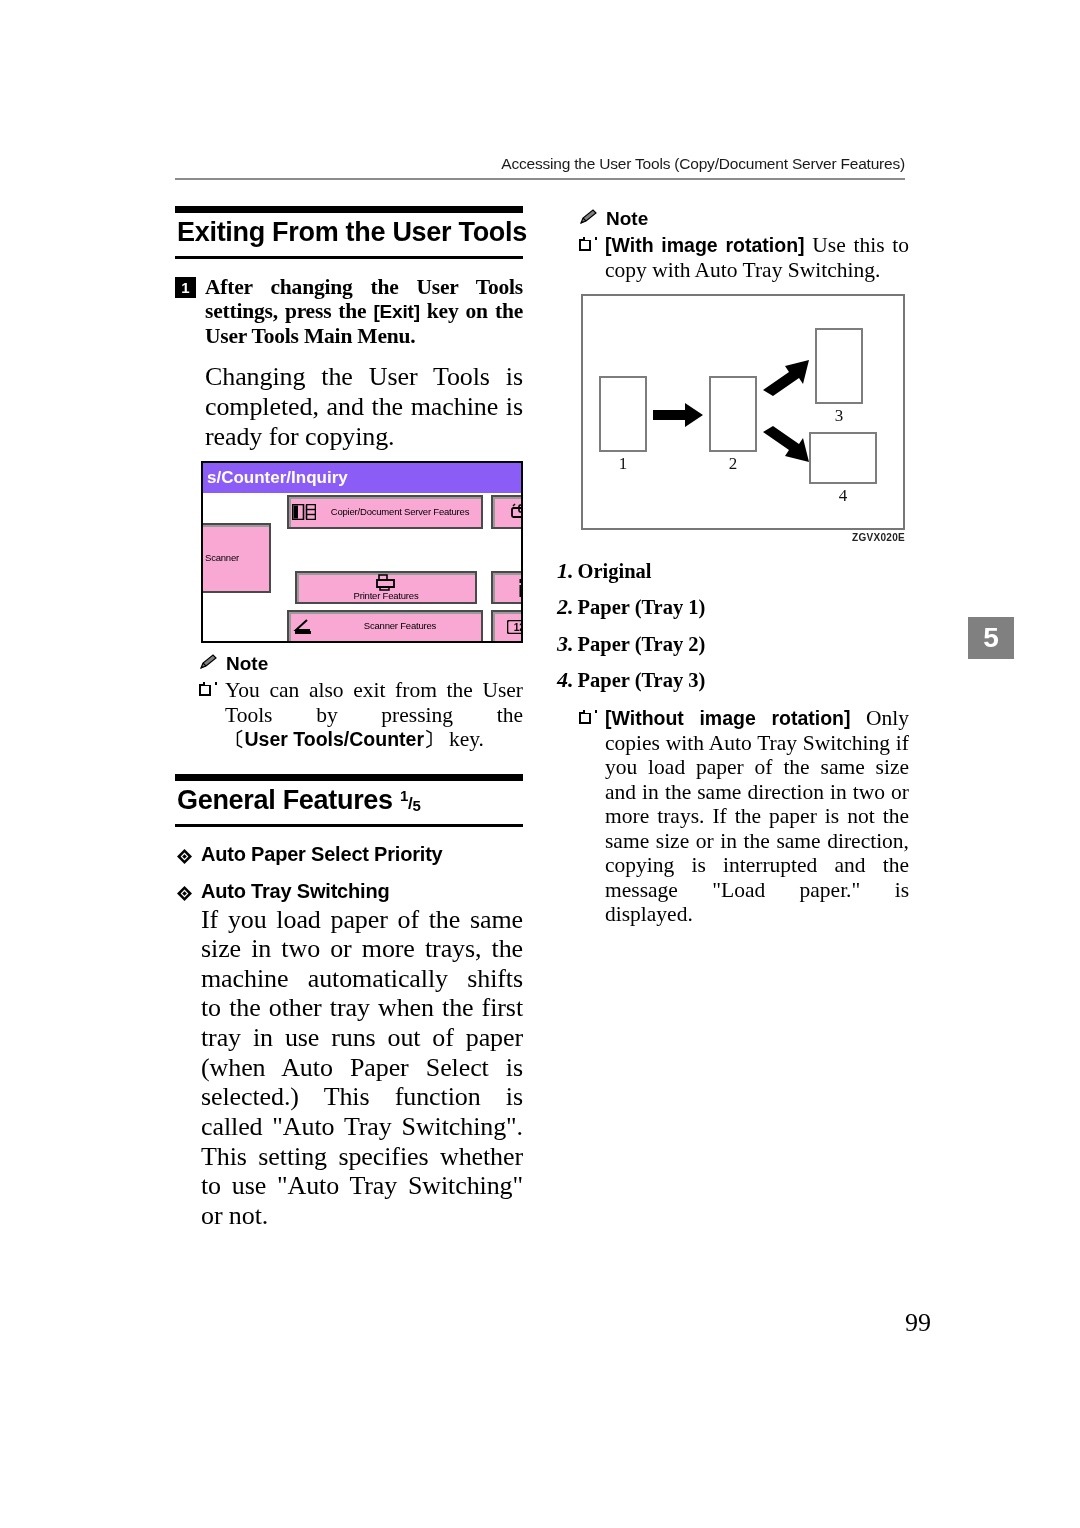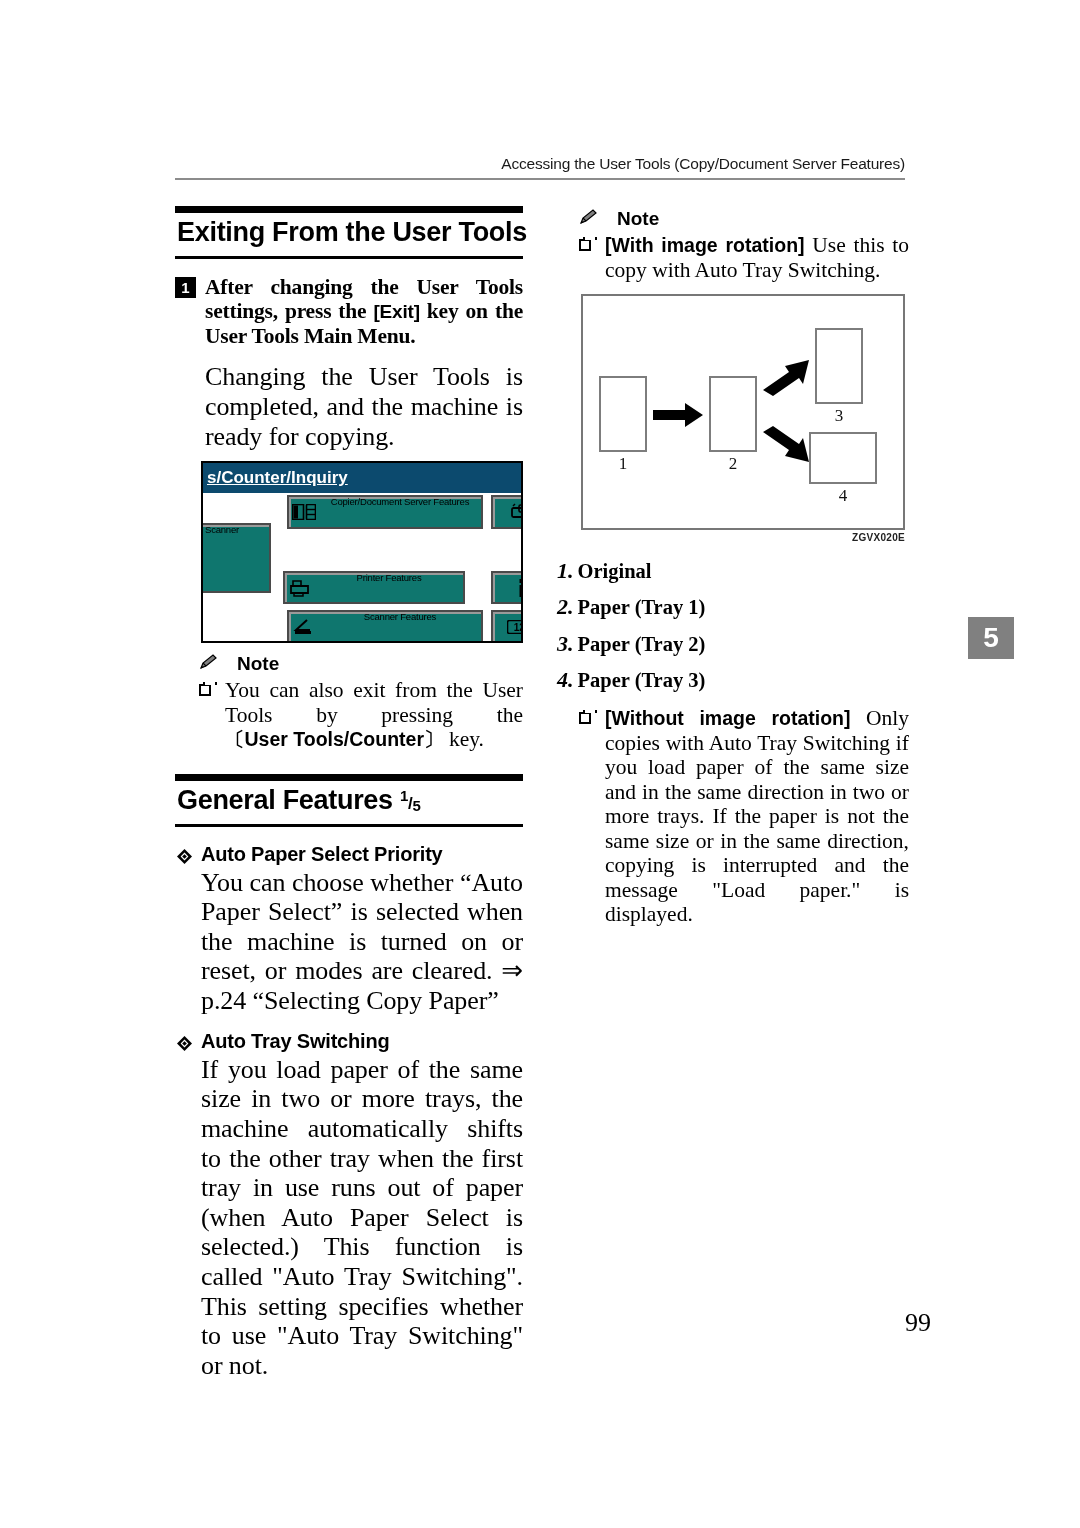--- a/index.html
+++ b/index.html
@@ -117,21 +117,21 @@
     text-align: justify;
     margin: 0 0 10px 0;
     padding-left: 30px;
     letter-spacing: -0.1px;
   }
 
   
   .note-head {
     display: flex;
     align-items: center;
-    gap: 19px;
+    gap: 8px;
     margin: 10px 0 3px 24px;
   }
   .note-head .pencil { flex: none; }
   .note-head .note-label {
     font-family: "Liberation Sans", sans-serif;
     font-weight: bold;
     font-size: 19px;
   }
   .note-item {
     position: relative;
@@ -197,39 +197,39 @@
     width: 322px;
     height: 182px;
     border: 2px solid #000;
     box-sizing: border-box;
     background: #fff;
     position: relative;
     overflow: hidden;
   }
   .lcd-title {
     height: 30px;
-    background: #0c4a6e;
+    background: #8b5cf6;
     color: #fff;
     font-family: "Liberation Sans", sans-serif;
     font-weight: bold;
     font-size: 17px;
     line-height: 30px;
     padding-left: 4px;
     white-space: nowrap;
     overflow: hidden;
-    text-decoration: underline;
   }
   .lcd-body { position: relative; height: 148px; }
 
   .lcd-btn {
     position: absolute;
     border: 2px solid #4a4a4a;
-    background: #0f766e;
+    background: #f9a8d4;
     box-sizing: border-box;
     display: flex;
+    align-items: center;
     box-shadow: 2px 2px 0 #9a9a9a inset;
   }
   .lcd-btn .lbl {
     font-family: "Liberation Sans", sans-serif;
     font-size: 9.5px;
     line-height: 1.15;
     text-align: center;
     flex: 1;
     letter-spacing: -0.2px;
   }
@@ -237,21 +237,21 @@
     width: 30px;
     display: flex;
     align-items: center;
     justify-content: center;
     flex: none;
   }
 
   #lcd-sys      { left: -14px;  top: 30px;  width: 82px;  height: 70px; }
   #lcd-sys .lbl { text-align: left; padding-left: 14px; }
   #lcd-copier   { left: 84px;  top: 2px;   width: 196px; height: 34px; }
-  #lcd-printer  { left: 80px;  top: 78px;  width: 182px; height: 33px; }
+  #lcd-printer  { left: 92px;  top: 78px;  width: 182px; height: 33px; flex-direction: column; }
   #lcd-scanner  { left: 84px;  top: 117px; width: 196px; height: 33px; }
   #lcd-maint    { left: 288px; top: 2px;   width: 62px;  height: 34px; }
   #lcd-inquiry  { left: 288px; top: 78px;  width: 62px;  height: 33px; }
   #lcd-counter  { left: 288px; top: 117px; width: 62px;  height: 33px; }
   .lcd-btn.icon-only { justify-content: center; }
 
   
   .diagram-wrap {
     margin: 12px 0 0 24px;
     width: 324px;
@@ -447,21 +447,20 @@
   <div class="feature">
     <span class="diamond">
       <svg width="15" height="15" viewBox="0 0 15 15">
         <path d="M7.5 0 L15 7.5 L7.5 15 L0 7.5 Z" fill="#000"></path>
         <path d="M7.5 3.6 L11.4 7.5 L7.5 11.4 L3.6 7.5 Z" fill="#fff"></path>
         <path d="M7.5 5.2 L9.8 7.5 L7.5 9.8 L5.2 7.5 Z" fill="#000"></path>
       </svg>
     </span>
     <span>Auto Paper Select Priority</span>
   </div>
-  <p class="body-text" style="padding-left:26px;margin-top:2px;">You can choose whether “Auto Paper Select” is selected when the machine is turned on or reset, or modes are cleared. ⇒ p.24 “Selecting Copy Paper”</p>
 
   <div class="feature" style="margin-top:14px;">
     <span class="diamond">
       <svg width="15" height="15" viewBox="0 0 15 15">
         <path d="M7.5 0 L15 7.5 L7.5 15 L0 7.5 Z" fill="#000"></path>
         <path d="M7.5 3.6 L11.4 7.5 L7.5 11.4 L3.6 7.5 Z" fill="#fff"></path>
         <path d="M7.5 5.2 L9.8 7.5 L7.5 9.8 L5.2 7.5 Z" fill="#000"></path>
       </svg>
     </span>
     <span>Auto Tray Switching</span>

